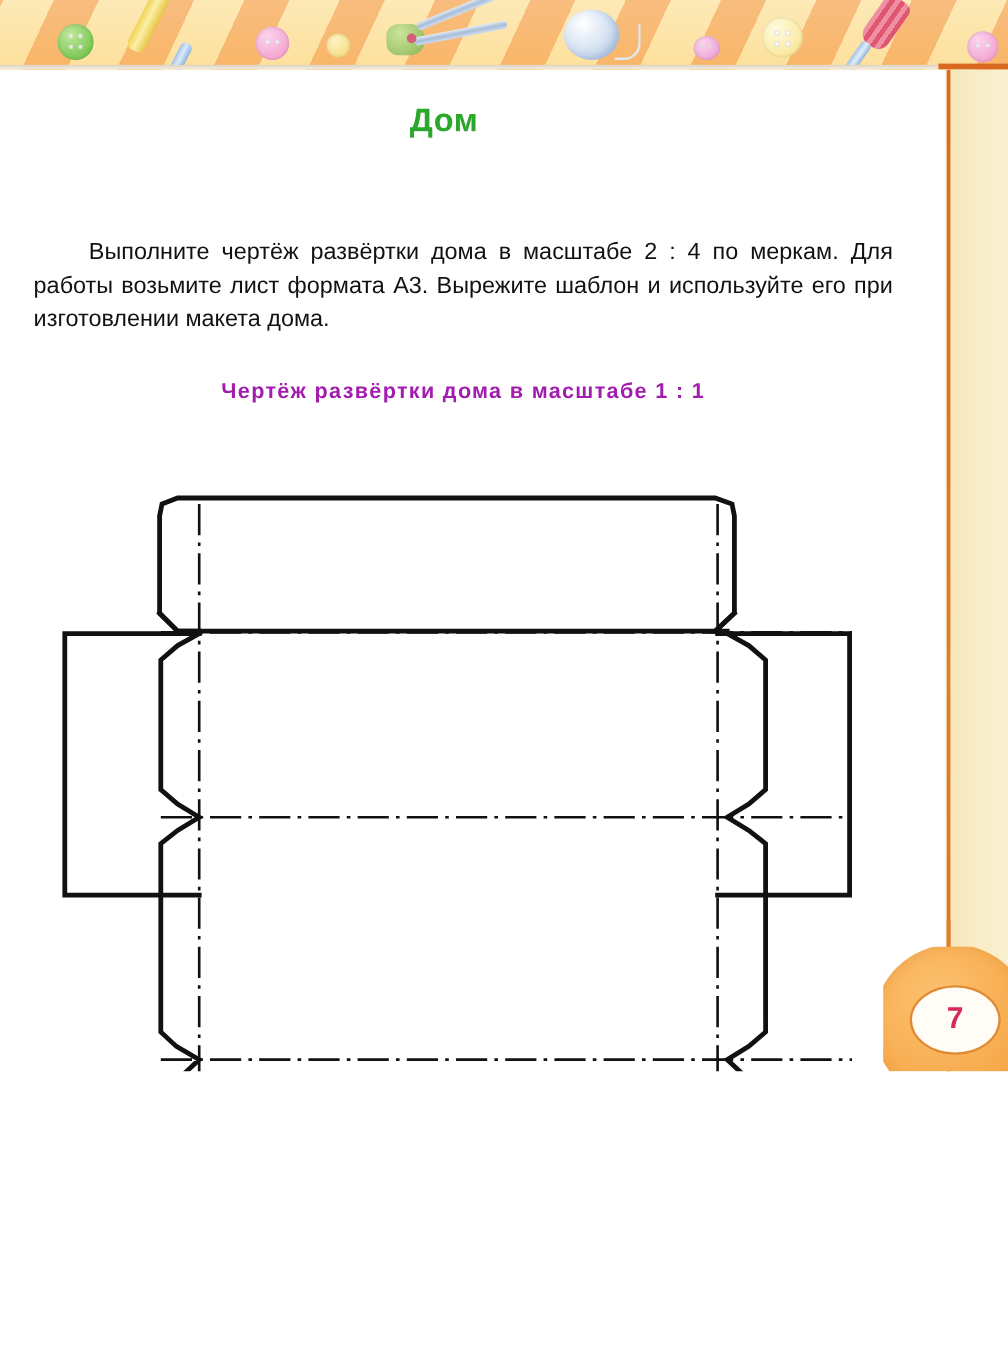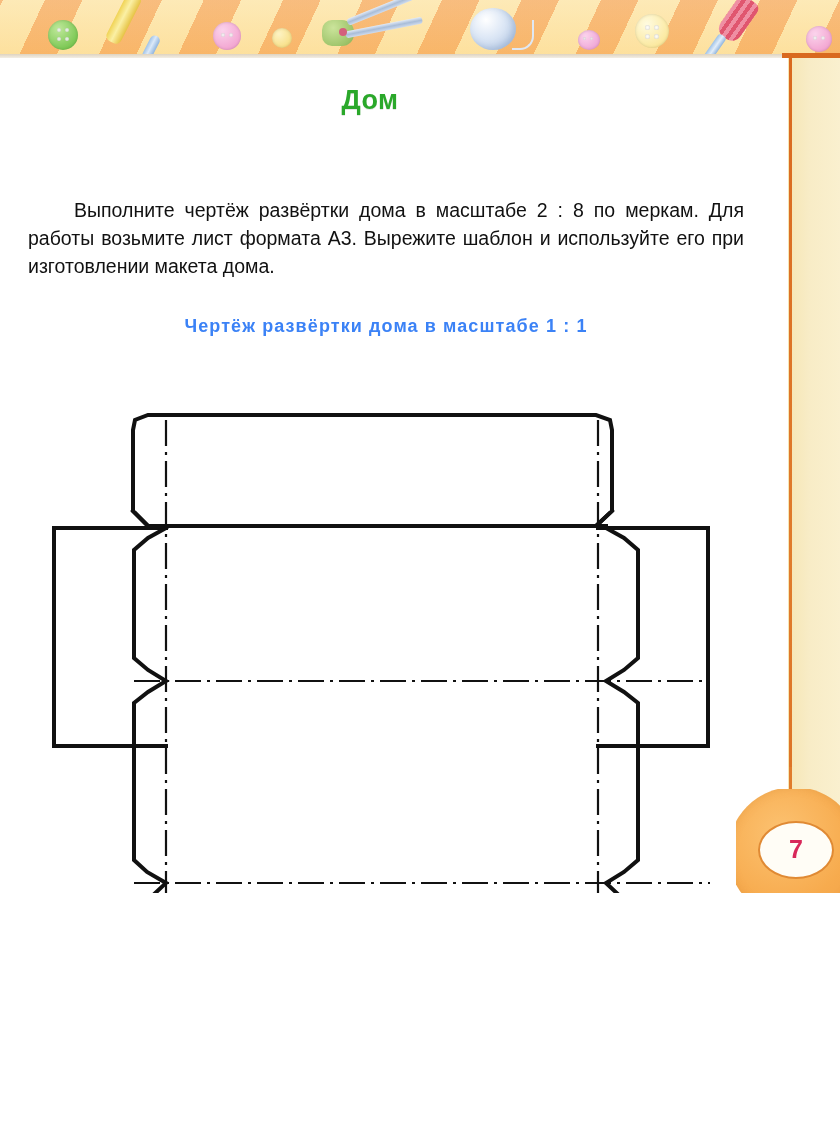--- a/index.html
+++ b/index.html
@@ -120,21 +120,21 @@
   #para-2 { top: 138px; }
   #drawing-caption {
     position: absolute;
     top: 258px;
     left: 28px;
     width: 716px;
     text-align: center;
     font-size: 18px;
     font-weight: bold;
     letter-spacing: 1.1px;
-    color: #3b82f6;
+    color: #a21caf;
   }
 
   
   #drawing {
     position: absolute;
     top: 300px;
     left: 10px;
     width: 760px;
     height: 760px;
   }
@@ -264,21 +264,21 @@
 
     <div class="rule-bottom"></div>
     <div class="rule-bottom-accent"></div>
   </div>
 
   <div id="content">
 
     <div id="title">Дом</div>
 
 
-    <div class="para" id="para-2">Выполните чертёж развёртки дома в масштабе 2 : 8 по меркам. Для работы возьмите лист формата А3. Вырежите шаблон и используйте его при изготовлении макета дома.</div>
+    <div class="para" id="para-2">Выполните чертёж развёртки дома в масштабе 2 : 4 по меркам. Для работы возьмите лист формата А3. Вырежите шаблон и используйте его при изготовлении макета дома.</div>
 
     <div id="drawing-caption">Чертёж развёртки дома в масштабе 1 : 1</div>
 
     <div id="drawing">
       <svg width="760" height="760" viewBox="0 0 760 760" xmlns="http://www.w3.org/2000/svg">
         <g fill="none" stroke="#111111" stroke-width="4" stroke-linejoin="miter" stroke-linecap="square">
 
           <path d="
             M 123,72
             L 125,62

